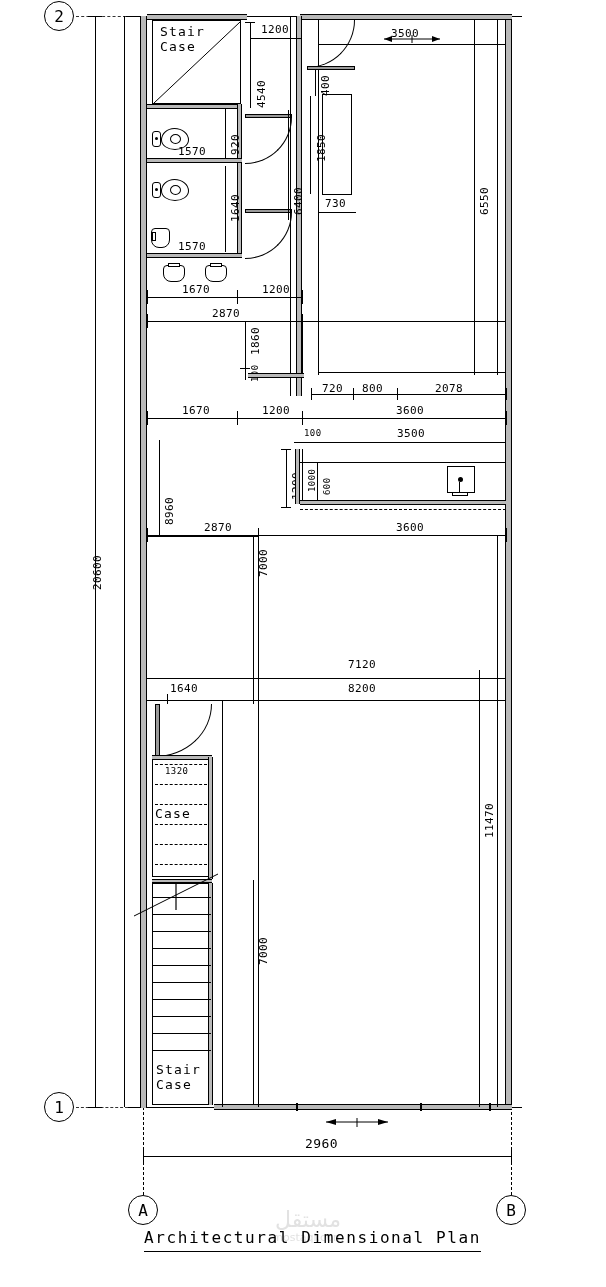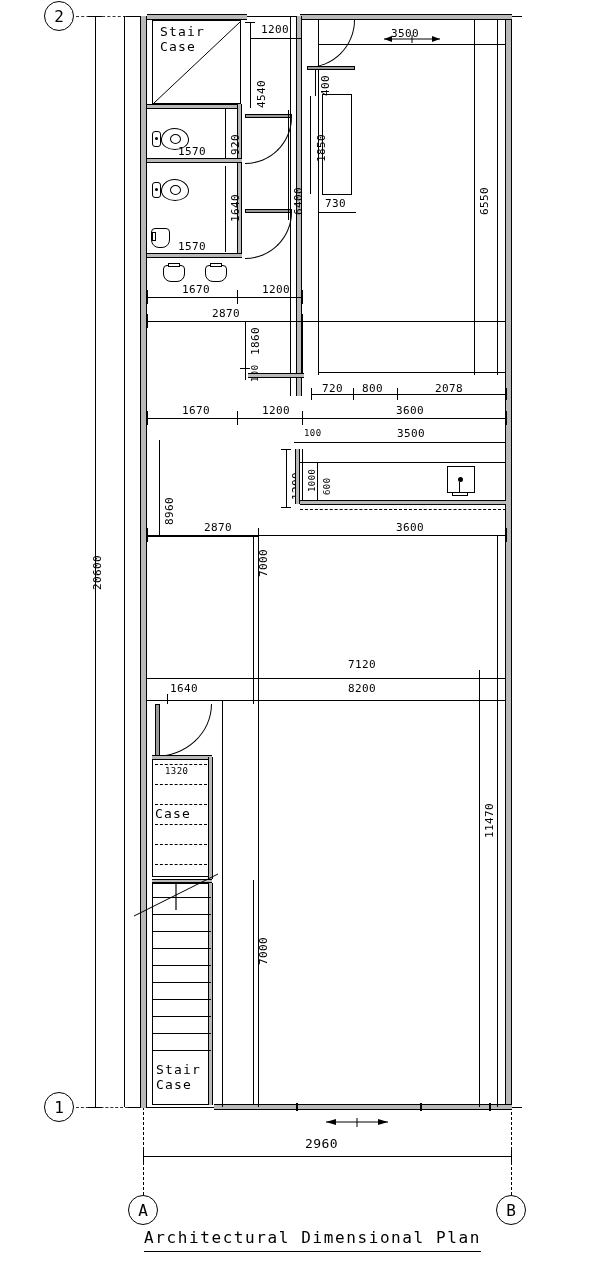--- a/index.html
+++ b/index.html
@@ -445,16 +445,20 @@
 
   <div class="vl2" style="left:296px;top:1103px;height:8px;"></div>
   <div class="vl2" style="left:420px;top:1103px;height:8px;"></div>
   <div class="vl2" style="left:489px;top:1103px;height:8px;"></div>
 
   <div class="hl" style="left:143px;top:1156px;width:368px;"></div>
   <div class="vl" style="left:143px;top:1149px;height:14px;"></div>
   <div class="vl" style="left:511px;top:1149px;height:14px;"></div>
   <div class="dim" style="left:305px;top:1138px;font-size:13px;">2960</div>
 
+  <div id="watermark">
+    <div class="ar">مستقل</div>
+    <div class="en">mostaql.com</div>
+  </div>
 
   <div id="plan-title">Architectural Dimensional Plan</div>
 
 </div>
 
 </body></html>

